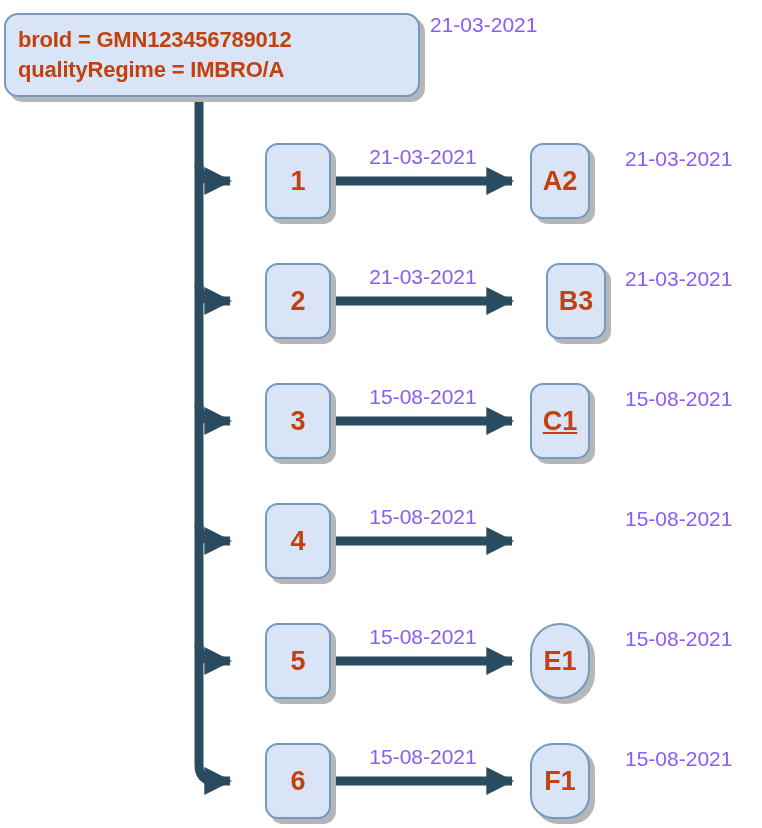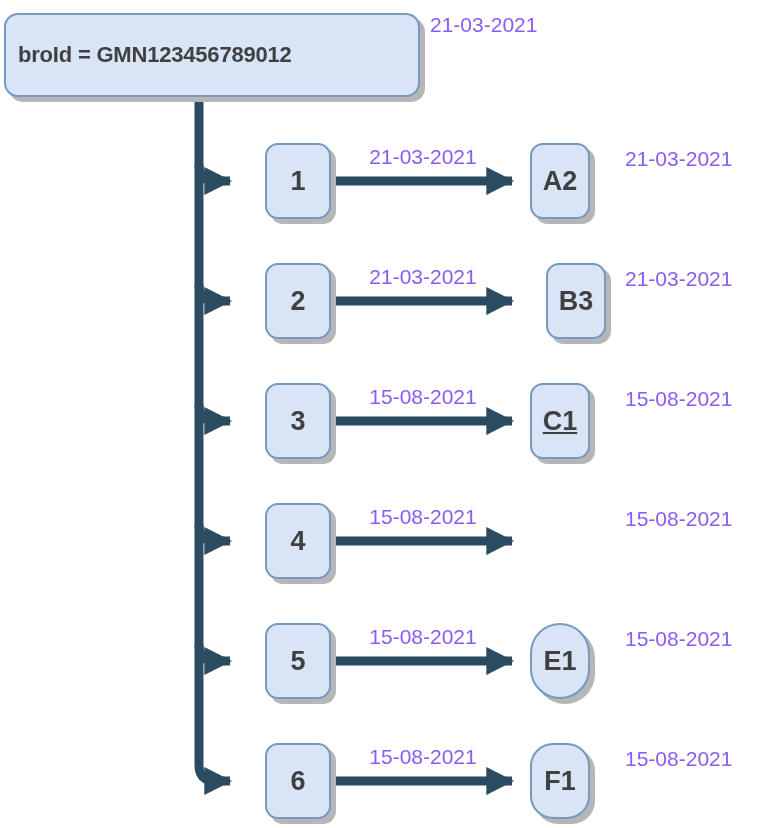--- a/index.html
+++ b/index.html
@@ -35,21 +35,21 @@
   .node {
     position: absolute;
     box-sizing: border-box;
     background: #d9e5f7;
     border: 2px solid #7699c0;
     border-radius: 13px;
     box-shadow: 5px 5px 0 0 #b6b6b6;
     display: flex;
     align-items: center;
     justify-content: center;
-    color: #404040;
+    color: #c2410c;
   }
 
   .node.root {
     left: 4px;
     top: 13px;
     width: 416px;
     height: 84px;
     border-radius: 14px;
     justify-content: flex-start;
     align-items: center;
@@ -131,20 +131,21 @@
       <path d="M 331 421 L 512 421" marker-end="url(#arrowhead)"></path>
       <path d="M 331 541 L 512 541" marker-end="url(#arrowhead)"></path>
       <path d="M 331 661 L 512 661" marker-end="url(#arrowhead)"></path>
       <path d="M 331 781 L 512 781" marker-end="url(#arrowhead)"></path>
     </g>
   </svg>
 
   <div class="node root">
     <div class="root-lines">
       <div>broId = GMN123456789012</div>
+      <div>qualityRegime = IMBRO/A</div>
     </div>
   </div>
 
   <div class="date-label top" style="left:430px; top:14px;">21-03-2021</div>
 
   <div class="node seq" style="left:265px; top:143px;">
     <span class="node-label">1</span>
   </div>
   <div class="date-label edge" style="left:348px; top:146px; width:150px;">21-03-2021</div>
   <div class="node event" style="left:530px; top:143px;">

